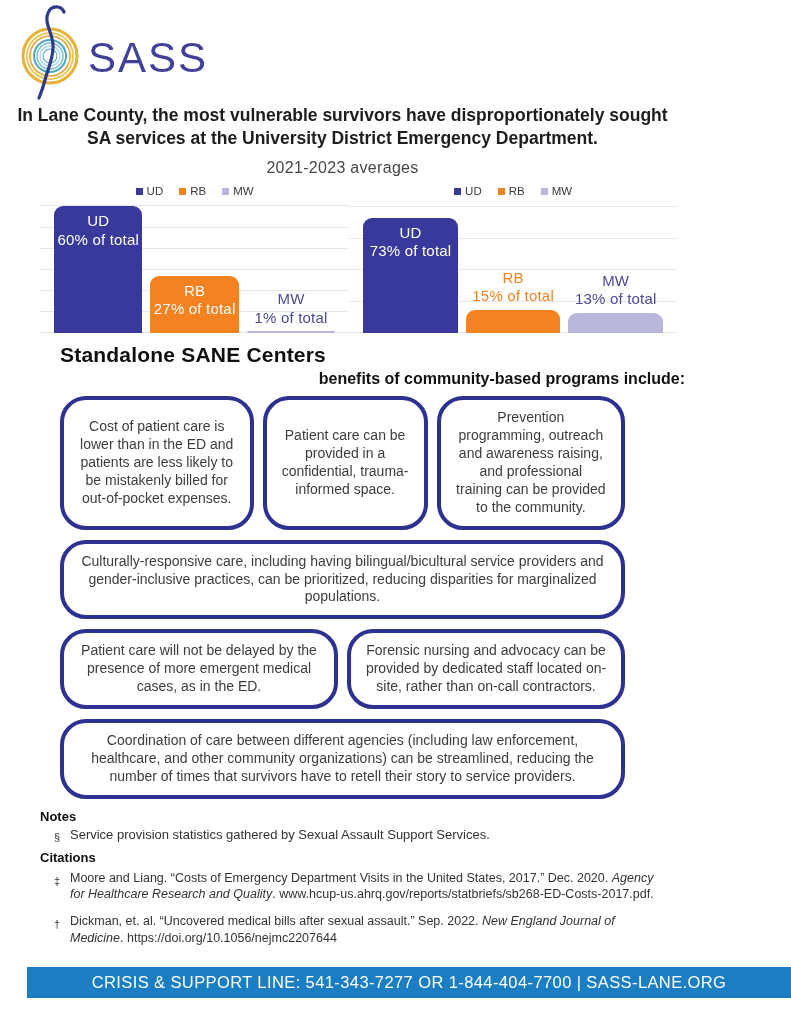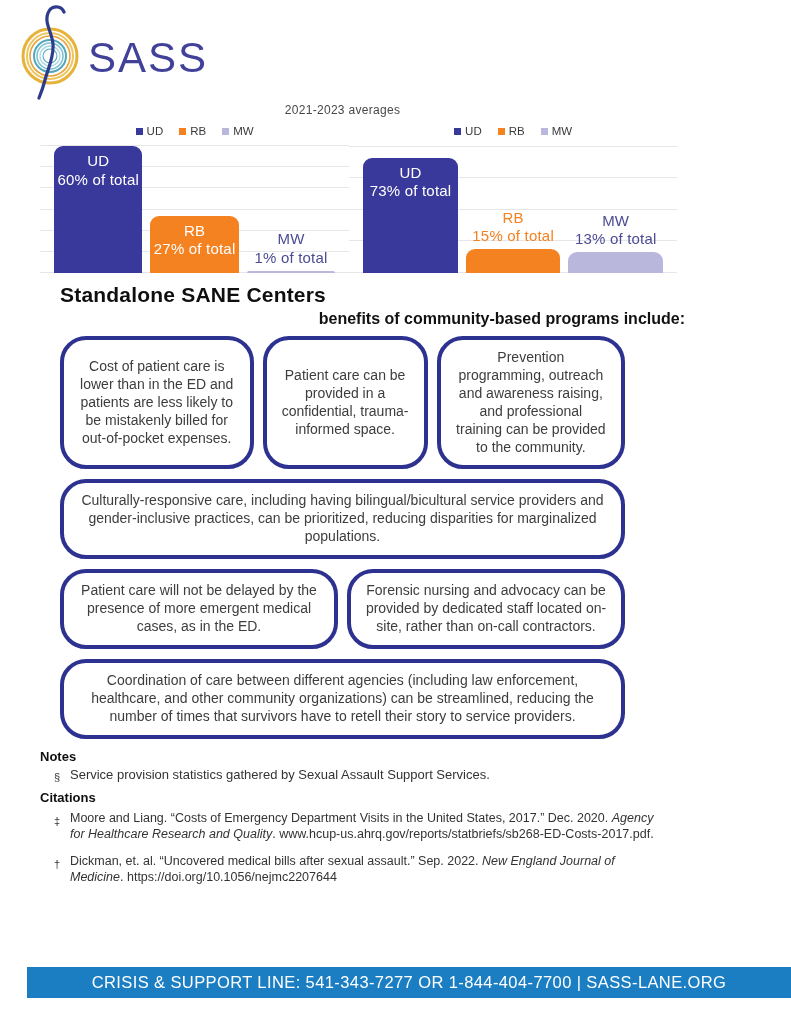--- a/index.html
+++ b/index.html
@@ -5,21 +5,21 @@
   html,body{margin:0;padding:0;background:#fff;}
   body{width:791px;height:1024px;overflow:hidden;font-family:"Liberation Sans",sans-serif;color:#222;}
   .page{position:relative;width:685px;height:1024px;background:#fff;}
 
   
   .logo-row{height:86px;padding:8px 0 0 20px;display:flex;align-items:center;}
   .brand-text{font-size:42px;color:#41419a;letter-spacing:2px;margin-left:4px;margin-top:14px;font-weight:400;}
 
   
   .headline{margin-top:10px;text-align:center;font-weight:bold;font-size:17.5px;line-height:1.32;color:#1d1d1d;white-space:pre-line;}
-  .subtitle{margin-top:9px;text-align:center;font-size:12px;color:#474747;letter-spacing:0.3px;}
+  .subtitle{margin-top:9px;text-align:center;font-size:16px;color:#474747;letter-spacing:0.3px;}
 
   
   .charts{display:flex;margin:6px 8px 0 40px;}
   .chart{flex:1;min-width:0;}
   .chart.right{flex:1.06;}
   .legend{display:flex;justify-content:center;align-items:center;gap:16px;font-size:11.5px;color:#3a3a3a;height:16px;}
   .legend-item{display:inline-flex;align-items:center;gap:4px;}
   .swatch{width:7px;height:7px;display:inline-block;}
   .plot{position:relative;height:131px;margin-top:3px;}
   .gridline{position:absolute;left:0;right:0;height:1px;background:#e5e5ea;}
@@ -72,20 +72,22 @@
       <circle cx="30" cy="54" r="20" fill="none" stroke="#e8a33d" stroke-width="1.6"></circle>
       <circle cx="30" cy="54" r="16" fill="none" stroke="#53a8bb" stroke-width="2"></circle>
       <circle cx="30" cy="54" r="13" fill="none" stroke="#7fc2d2" stroke-width="1.6"></circle>
       <circle cx="30" cy="54" r="10" fill="none" stroke="#a9d8e4" stroke-width="1.3"></circle>
       <circle cx="30" cy="54" r="7" fill="none" stroke="#53a8bb" stroke-width="1.1"></circle>
       <path d="M 44 10 C 41 3 31 3 28 11 C 24 21 32 30 33 42 C 34 56 28 66 25 78 C 23 86 21 91 19 96" fill="none" stroke="#2e3a8c" stroke-width="3.2" stroke-linecap="round"></path>
     </svg>
     <span class="brand-text">SASS</span>
   </div>
 
+  <div class="headline">In Lane County, the most vulnerable survivors have disproportionately sought
+SA services at the University District Emergency Department.</div>
   <div class="subtitle">2021-2023 averages</div>
 
   <div class="charts">
     <div class="chart">
       <div class="legend">
           <span class="legend-item">
             <span class="swatch" style="background: rgb(57, 56, 155);"></span>
             <span class="legend-label">UD</span>
           </span>
           <span class="legend-item">

